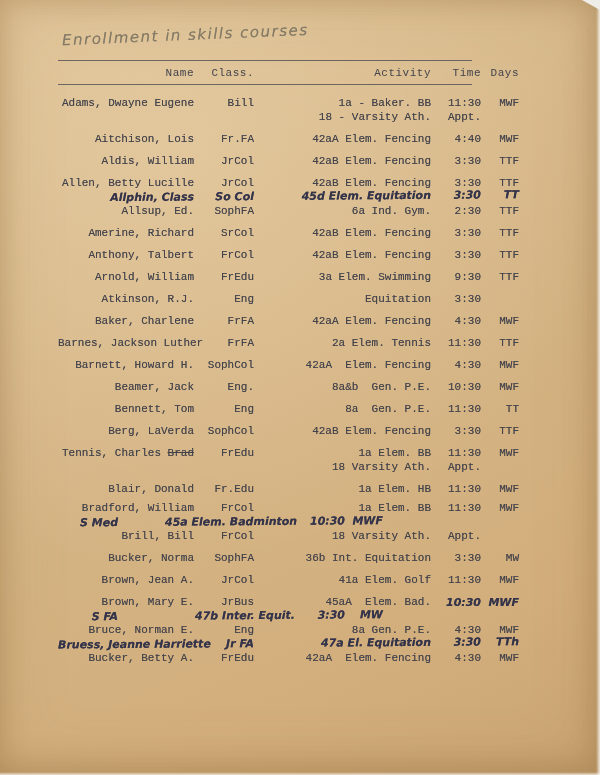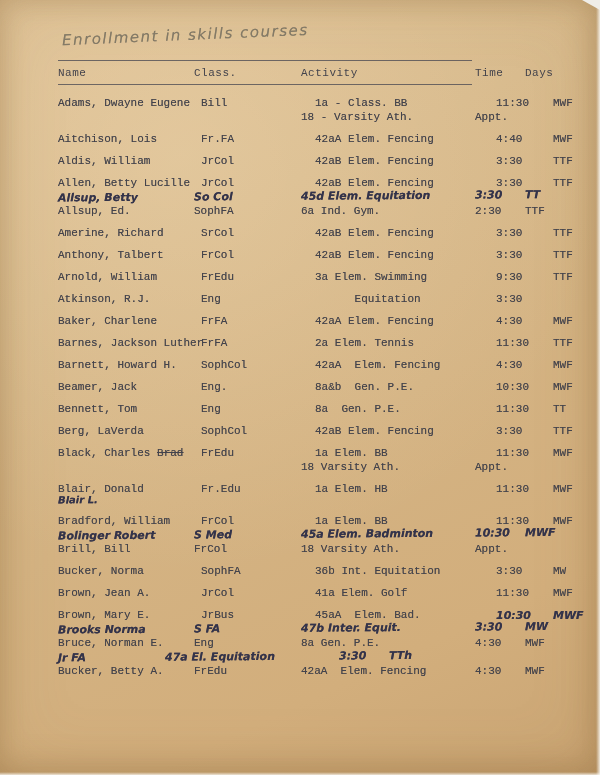--- a/index.html
+++ b/index.html
@@ -16,34 +16,34 @@
   .edge-bottom{position:absolute;left:0;right:0;bottom:0;height:3px;
     background:linear-gradient(to top, rgba(250,248,243,0.8), rgba(250,248,243,0));}
   .corner-tr{position:absolute;top:0;right:0;width:0;height:0;
     border-top:10px solid #efede8;border-left:18px solid transparent;}
 
   .title{position:absolute;left:62px;top:26px;
     font-family:"DejaVu Sans","Liberation Sans",sans-serif;font-style:italic;
     color:#837a67;font-size:15px;letter-spacing:1.5px;transform:rotate(-2.4deg);
     text-shadow:0 0 0.6px rgba(120,110,90,0.6);white-space:pre;}
 
-  .table{position:absolute;left:58px;top:60px;width:414px;color:#43434c;}
+  .table{position:absolute;left:58px;top:60px;width:414px;color:#43434c;text-align:right;}
   .thead{display:flex;border-top:1px solid rgba(70,70,80,0.75);
     border-bottom:1px solid rgba(70,70,80,0.75);
     padding:6px 0 5px;font-size:11px;letter-spacing:0.5px;}
   .rows{padding-top:3px;}
   .row{display:flex;font-size:11px;line-height:13px;margin-top:1px;
     text-shadow:0 0 0.5px rgba(55,55,65,0.55);}
-  .row.gap{margin-top:9px;gap:7px;}
+  .row.gap{margin-top:9px;}
   .row.tight{margin-top:-3px;font-size:10px;}
   .cell{display:inline-block;flex:0 0 auto;white-space:pre;overflow:visible;}
   .cell.name{width:136px;}
   .cell.cls{width:60px;}
   .cell.act{width:130px;margin-left:47px;}
-  .cell.time{width:50px;margin-left:44px;}
+  .cell.time{width:50px;}
   .cell.days{width:38px;}
   .hand, .cell.hand{font-family:"DejaVu Sans","Liberation Sans",sans-serif;
     font-style:italic;font-weight:bold;color:#33334a;
     text-shadow:0 0 0.4px rgba(40,40,70,0.7);}
   .row.hand{transform:rotate(-0.4deg) translateY(-1px);}
   .strike{text-decoration:line-through;}
 </style>
 </head>
 <body>
 
@@ -55,21 +55,21 @@
       <span class="cell name">Name</span>
       <span class="cell cls">Class.</span>
       <span class="cell act">Activity</span>
       <span class="cell time">Time</span>
       <span class="cell days">Days</span>
     </div>
     <div class="rows">
         <div class="row gap">
           <span class="cell name"><span>Adams, Dwayne Eugene</span></span>
           <span class="cell cls"><span>Bill</span></span>
-          <span class="cell act"><span>1a - Class. BB</span></span>
+          <span class="cell act"><span>1a - Baker. BB</span></span>
           <span class="cell time"><span>11:30</span></span>
           <span class="cell days"><span>MWF</span></span>
         </div>
         <div class="row">
           <span class="cell name"><span></span></span>
           <span class="cell cls"><span></span></span>
           <span class="cell act"><span>18 - Varsity Ath.</span></span>
           <span class="cell time"><span>Appt.</span></span>
           <span class="cell days"><span></span></span>
         </div>
@@ -88,21 +88,21 @@
           <span class="cell days"><span>TTF</span></span>
         </div>
         <div class="row gap">
           <span class="cell name"><span>Allen, Betty Lucille</span></span>
           <span class="cell cls"><span>JrCol</span></span>
           <span class="cell act"><span>42aB Elem. Fencing</span></span>
           <span class="cell time"><span>3:30</span></span>
           <span class="cell days"><span>TTF</span></span>
         </div>
         <div class="row hand">
-          <span class="cell name"><span>Allsup, Betty</span></span>
+          <span class="cell name"><span>Allphin, Class</span></span>
           <span class="cell cls"><span>So Col</span></span>
           <span class="cell act"><span>45d Elem. Equitation</span></span>
           <span class="cell time"><span>3:30</span></span>
           <span class="cell days"><span>TT</span></span>
         </div>
         <div class="row">
           <span class="cell name"><span>Allsup, Ed.</span></span>
           <span class="cell cls"><span>SophFA</span></span>
           <span class="cell act"><span>6a Ind. Gym.</span></span>
           <span class="cell time"><span>2:30</span></span>
@@ -172,56 +172,54 @@
           <span class="cell days"><span>TT</span></span>
         </div>
         <div class="row gap">
           <span class="cell name"><span>Berg, LaVerda</span></span>
           <span class="cell cls"><span>SophCol</span></span>
           <span class="cell act"><span>42aB Elem. Fencing</span></span>
           <span class="cell time"><span>3:30</span></span>
           <span class="cell days"><span>TTF</span></span>
         </div>
         <div class="row gap">
-          <span class="cell name"><span>Black, Charles </span><span class="strike">Brad</span></span>
+          <span class="cell name"><span>Tennis, Charles </span><span class="strike">Brad</span></span>
           <span class="cell cls"><span>FrEdu</span></span>
           <span class="cell act"><span>1a Elem. BB</span></span>
           <span class="cell time"><span>11:30</span></span>
           <span class="cell days"><span>MWF</span></span>
         </div>
         <div class="row">
           <span class="cell name"><span></span></span>
           <span class="cell cls"><span></span></span>
           <span class="cell act"><span>18 Varsity Ath.</span></span>
           <span class="cell time"><span>Appt.</span></span>
           <span class="cell days"><span></span></span>
         </div>
         <div class="row gap">
           <span class="cell name"><span>Blair, Donald</span></span>
           <span class="cell cls"><span>Fr.Edu</span></span>
           <span class="cell act"><span>1a Elem. HB</span></span>
           <span class="cell time"><span>11:30</span></span>
           <span class="cell days"><span>MWF</span></span>
         </div>
         <div class="row hand tight">
-          <span class="cell name"><span>Blair L.</span></span>
           <span class="cell cls"><span></span></span>
           <span class="cell act"><span></span></span>
           <span class="cell time"><span></span></span>
           <span class="cell days"><span></span></span>
         </div>
         <div class="row gap">
           <span class="cell name"><span>Bradford, William</span></span>
           <span class="cell cls"><span>FrCol</span></span>
           <span class="cell act"><span>1a Elem. BB</span></span>
           <span class="cell time"><span>11:30</span></span>
           <span class="cell days"><span>MWF</span></span>
         </div>
         <div class="row hand">
-          <span class="cell name"><span>Bolinger Robert</span></span>
           <span class="cell cls"><span>S Med</span></span>
           <span class="cell act"><span>45a Elem. Badminton</span></span>
           <span class="cell time"><span>10:30</span></span>
           <span class="cell days"><span>MWF</span></span>
         </div>
         <div class="row">
           <span class="cell name"><span>Brill, Bill</span></span>
           <span class="cell cls"><span>FrCol</span></span>
           <span class="cell act"><span>18 Varsity Ath.</span></span>
           <span class="cell time"><span>Appt.</span></span>
@@ -242,34 +240,34 @@
           <span class="cell days"><span>MWF</span></span>
         </div>
         <div class="row gap">
           <span class="cell name"><span>Brown, Mary E.</span></span>
           <span class="cell cls"><span>JrBus</span></span>
           <span class="cell act"><span>45aA  Elem. Bad.</span></span>
           <span class="cell time hand"><span>10:30</span></span>
           <span class="cell days hand"><span>MWF</span></span>
         </div>
         <div class="row hand">
-          <span class="cell name"><span>Brooks Norma</span></span>
           <span class="cell cls"><span>S FA</span></span>
           <span class="cell act"><span>47b Inter. Equit.</span></span>
           <span class="cell time"><span>3:30</span></span>
           <span class="cell days"><span>MW</span></span>
         </div>
         <div class="row">
           <span class="cell name"><span>Bruce, Norman E.</span></span>
           <span class="cell cls"><span>Eng</span></span>
           <span class="cell act"><span>8a Gen. P.E.</span></span>
           <span class="cell time"><span>4:30</span></span>
           <span class="cell days"><span>MWF</span></span>
         </div>
         <div class="row hand">
+          <span class="cell name"><span>Bruess, Jeanne Harriette</span></span>
           <span class="cell cls"><span>Jr FA</span></span>
           <span class="cell act"><span>47a El. Equitation</span></span>
           <span class="cell time"><span>3:30</span></span>
           <span class="cell days"><span>TTh</span></span>
         </div>
         <div class="row">
           <span class="cell name"><span>Bucker, Betty A.</span></span>
           <span class="cell cls"><span>FrEdu</span></span>
           <span class="cell act"><span>42aA  Elem. Fencing</span></span>
           <span class="cell time"><span>4:30</span></span>

